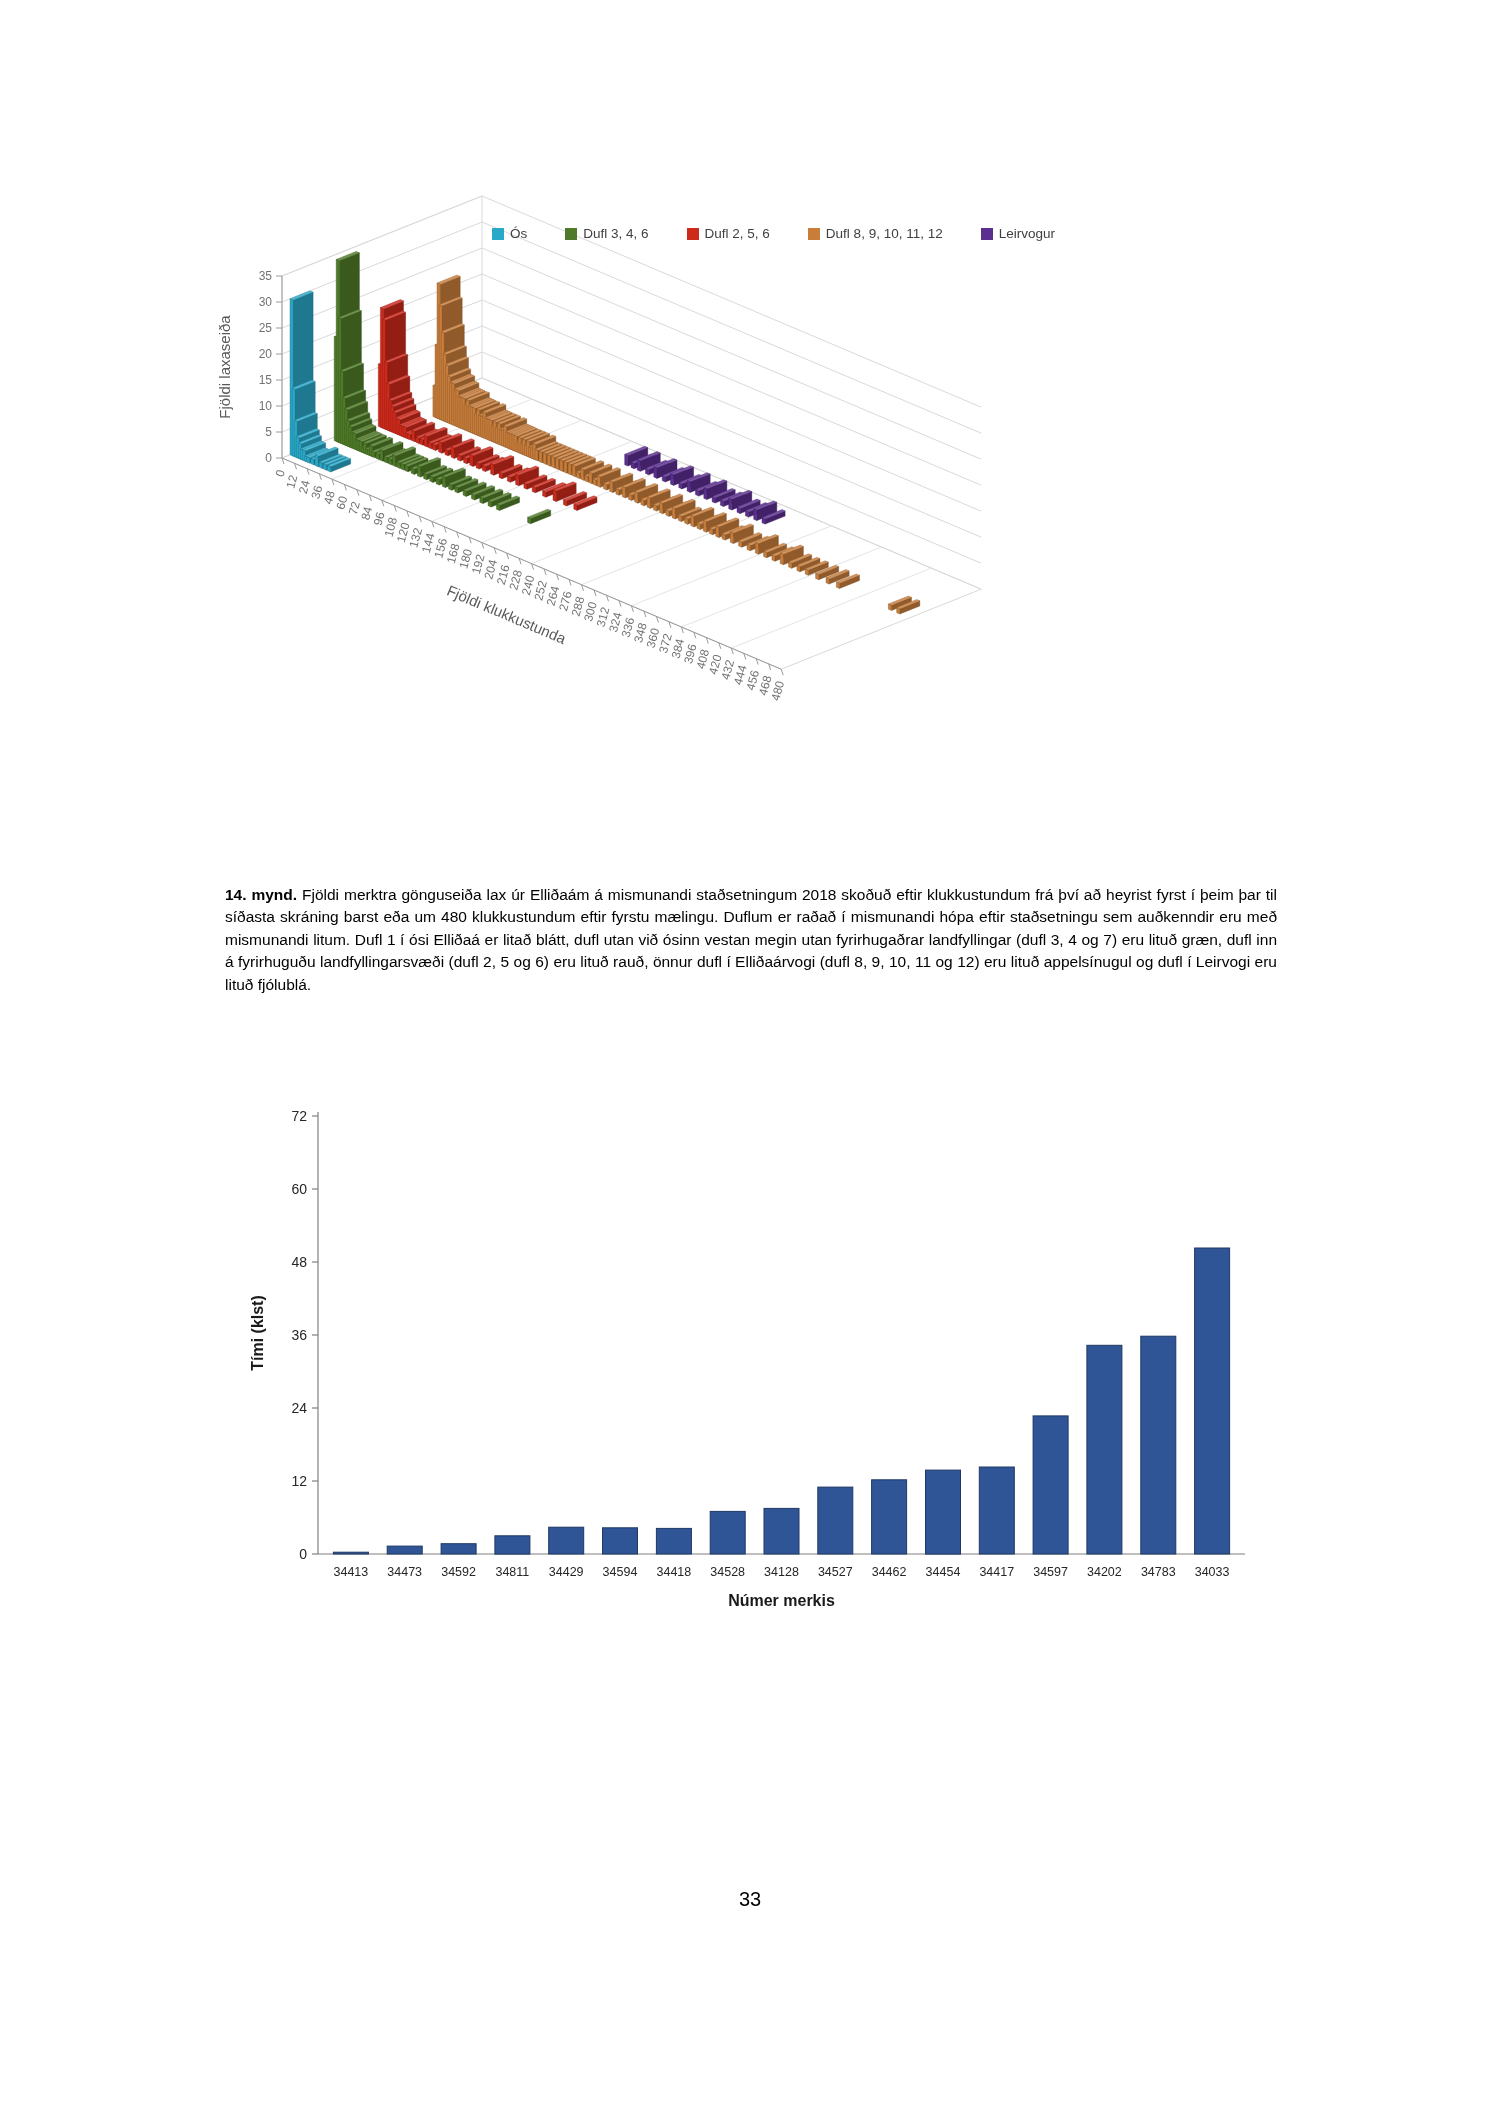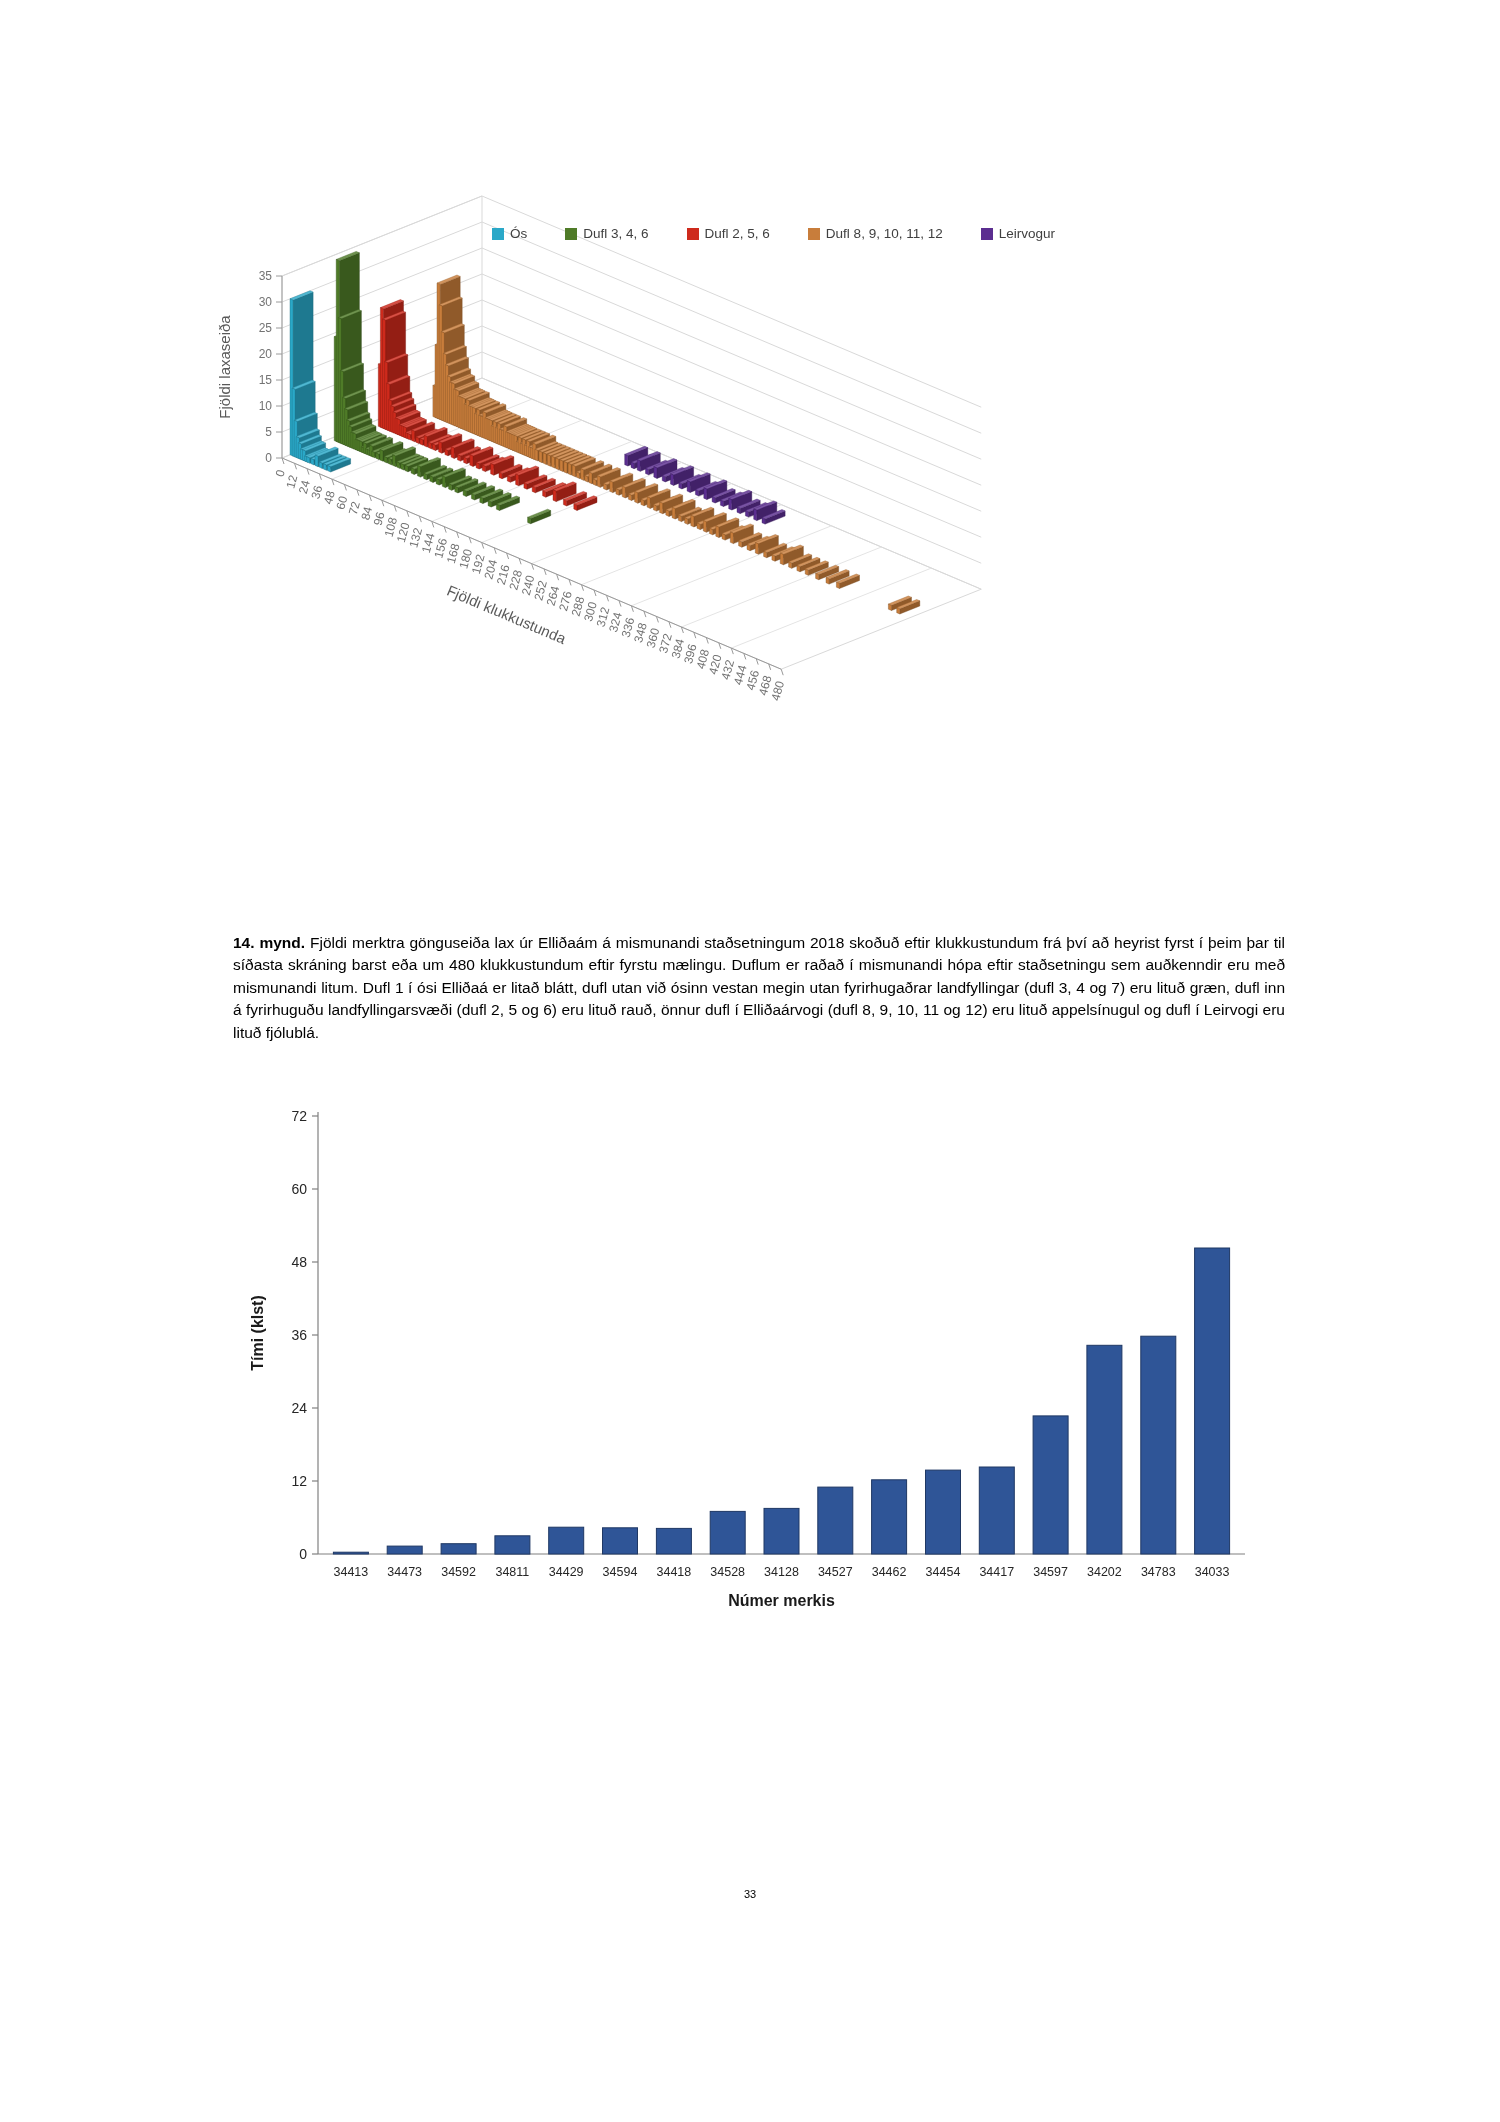--- a/index.html
+++ b/index.html
@@ -18,33 +18,33 @@
     position:absolute;left:292px;top:36px;
     display:flex;gap:38px;align-items:center;
     font-size:13.5px;color:#404040;white-space:nowrap;
   }
   .legend-item{display:flex;align-items:center;gap:6px;}
   .legend-swatch{width:12px;height:12px;display:inline-block;}
   .caption{
     position:absolute;left:225px;width:1052px;
     font-size:15.5px;line-height:1.46;text-align:justify;
   }
-  #caption14{top:916px;margin-left:8px;}
+  #caption14{top:868px;}
   #caption15{top:1652px;}
   .caption b{font-weight:bold;}
   #fig15{left:225px;top:1098px;width:1040px;height:520px;}
   svg text{font-family:"Liberation Sans", sans-serif;}
   .tick3{font-size:12px;fill:#737373;}
   .axis-title3{font-size:15px;fill:#595959;}
   .tick15{font-size:14px;fill:#262626;}
   .cat15{font-size:12.5px;fill:#262626;}
   .axis-title15{font-size:16px;font-weight:bold;fill:#1a1a1a;}
   .page-number{
     position:absolute;left:0;right:0;top:1888px;
-    text-align:center;font-size:11px;
+    text-align:center;font-size:20px;
   }
 </style>
 </head>
 <body>
 
 <div class="page">
 
   <div id="fig14" class="fig">
     <svg width="1010" height="600" viewBox="0 0 1010 600">
         <g>

